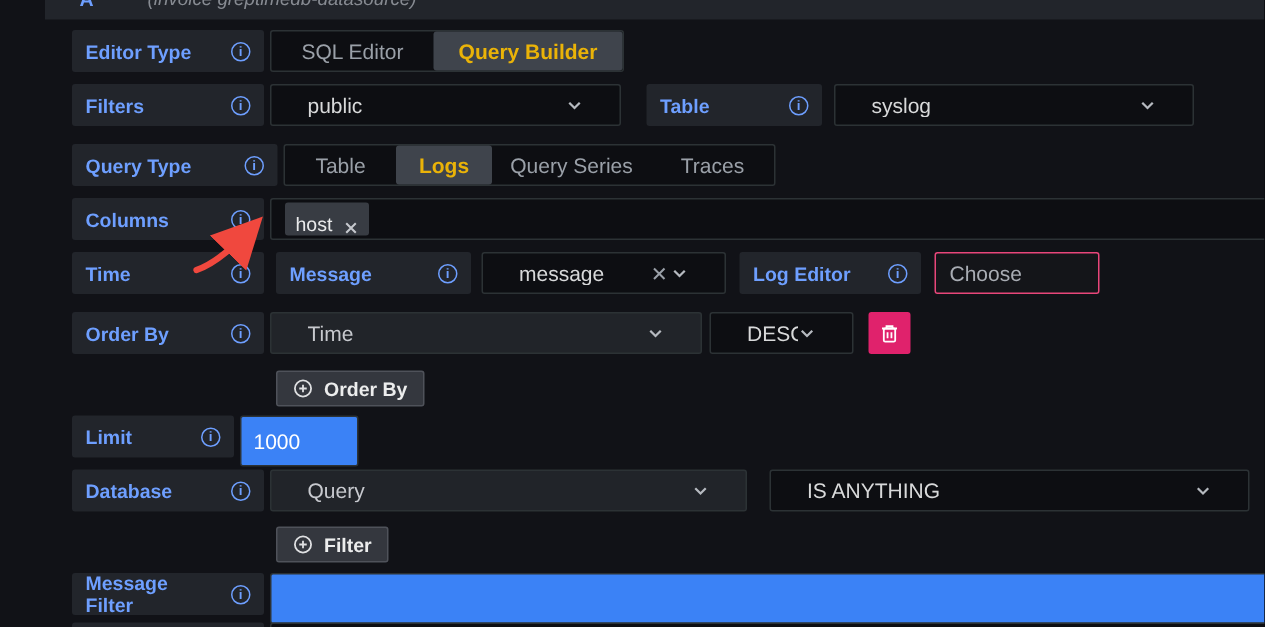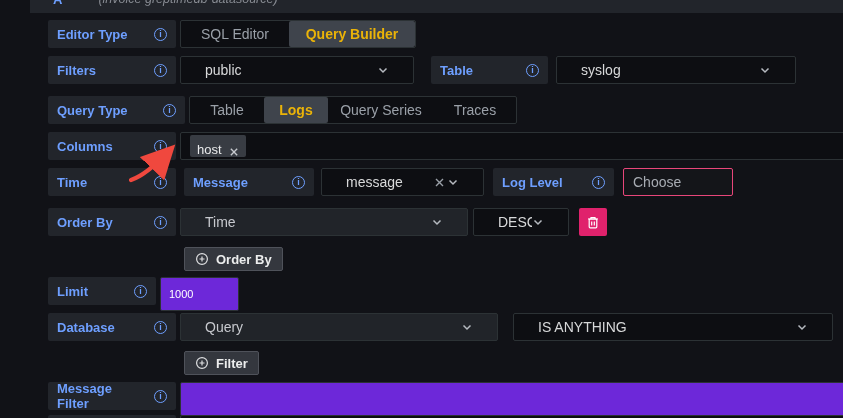--- a/index.html
+++ b/index.html
@@ -58,22 +58,22 @@
   .trash-btn {
     width: 28px; height: 28px; background: #e0226c; border-radius: 2px;
     display: flex; align-items: center; justify-content: center; cursor: pointer; flex: none;
   }
   .choose {
     background: #141519; border: 1px solid #e8467a; border-radius: 2px;
     height: 28px; display: flex; align-items: center; padding: 0 9px;
     color: #a8acb3; flex: none;
   }
   input.text-input {
-    background: #6d28d9; border: 1px solid #2c3235; border-radius: 2px;
-    height: 28px; color: #ffffff; font-size: 11px; padding: 16px 8px;
+    background: #3b82f6; border: 1px solid #2c3235; border-radius: 2px;
+    height: 28px; color: #ffffff; font-size: 14px; padding: 16px 8px;
     font-family: "Liberation Sans", sans-serif; outline: none; flex: none;
   }
   .arrow-svg { position: absolute; left: 126px; top: 142px; pointer-events: none; }
 </style>
 </head>
 <body>
 
 <div id="screen">
 
   <div class="qheader">
@@ -165,21 +165,21 @@
             <path d="M2 2l7 7M9 2l-7 7"></path>
           </svg>
       </span>
       <span class="icon">
         <svg width="12" height="12" viewBox="0 0 12 12" fill="none" stroke="#b6bac0" stroke-width="1.5">
             <path d="M2.5 4.5 6 8l3.5-3.5"></path>
           </svg>
       </span>
     </div>
     <div class="lbl" style="width:121px;margin-left:9px">
-      <span>Log Level</span>
+      <span>Log Editor</span>
       <span class="info-icon">i</span>
     </div>
     <div class="choose" style="width:110px;margin-left:9px">
       <span>Choose</span>
     </div>
   </div>
 
   <div class="row" style="top:208px">
     <div class="lbl" style="width:128px">
       <span>Order By</span>

